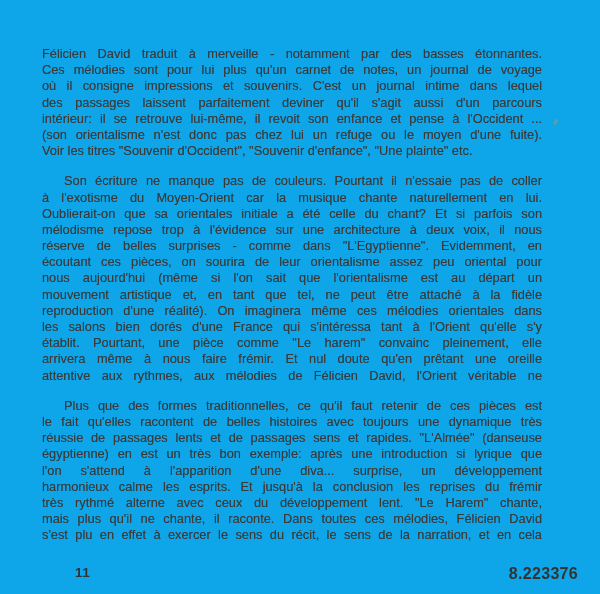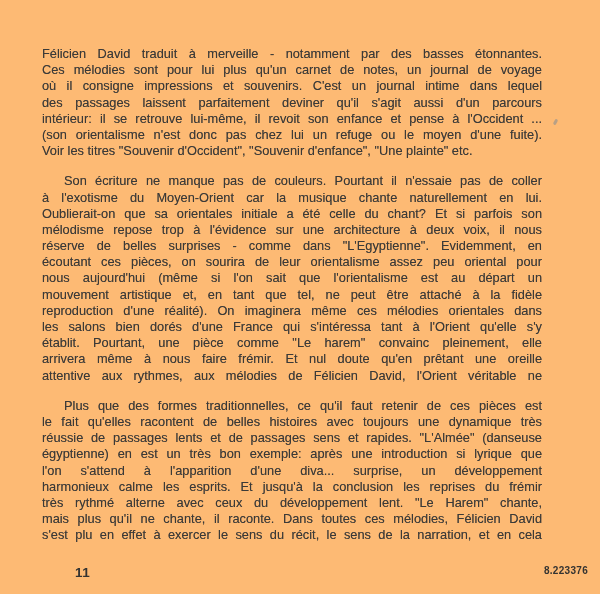--- a/index.html
+++ b/index.html
@@ -5,21 +5,21 @@
   html, body { margin: 0; padding: 0; }
   body {
     width: 600px; height: 594px;
     background: #f6f6f4;
     font-family: "Liberation Sans", sans-serif;
     -webkit-font-smoothing: antialiased;
   }
   .page {
     position: relative;
     width: 600px; height: 594px;
-    background: #fdba74;
+    background: #0ea5e9;
     overflow: hidden;
     color: #3a3937;
   }
   .text-col {
     position: absolute;
     left: 42px; top: 46px;
     width: 500px;
     font-size: 12.8px;
     line-height: 16.2px;
     color: #3b3a38;
@@ -40,22 +40,22 @@
     position: absolute;
     left: 27px; top: 565px;
     font-size: 13.5px;
     font-weight: bold;
     color: #343331;
     letter-spacing: 0.5px;
     margin-left: 48px;
   }
   .footer-catno {
     position: absolute;
-    right: 12px; top: 565px;
-    font-size: 10px;
+    right: 22px; top: 565px;
+    font-size: 16px;
     font-weight: bold;
     color: #343331;
     letter-spacing: 0.3px;
   }
   .speck {
     position: absolute;
     left: 554px; top: 119px;
     width: 3px; height: 6px;
     background: #93928f;
     border-radius: 2px;

